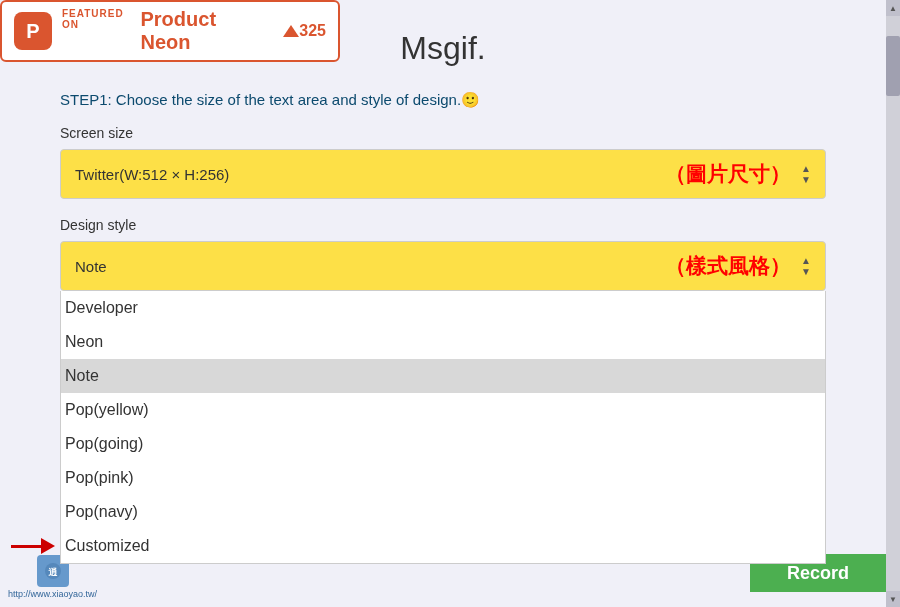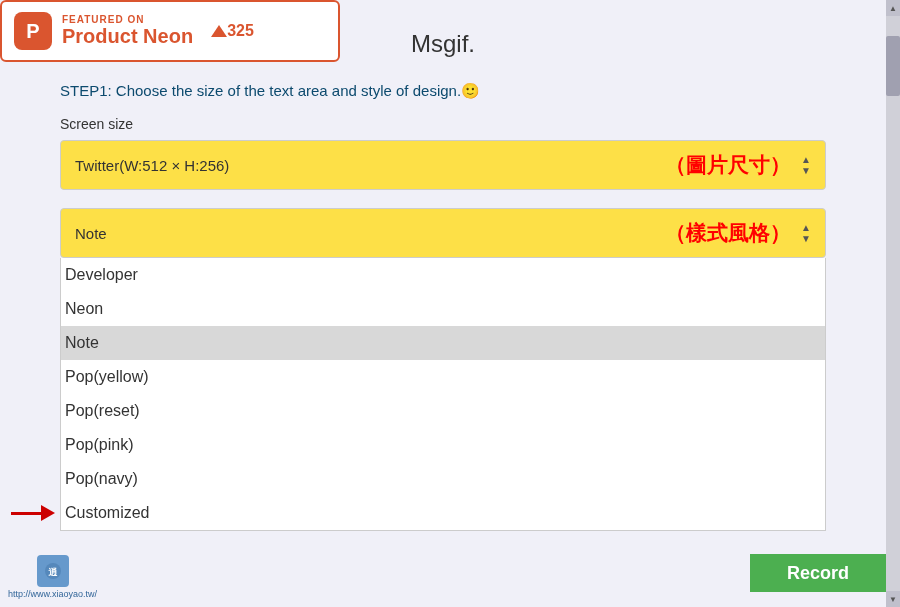--- a/index.html
+++ b/index.html
@@ -36,21 +36,20 @@
       display: flex;
       align-items: center;
       justify-content: center;
       font-weight: bold;
       color: white;
       font-size: 20px;
       flex-shrink: 0;
     }
     .ph-text-block {
       display: flex;
-      flex-direction: column;
     }
     .ph-featured-on {
       font-size: 10px;
       color: #da552f;
       font-weight: bold;
       letter-spacing: 1px;
     }
     .ph-product-hunt {
       font-size: 20px;
       font-weight: bold;
@@ -114,21 +113,21 @@
       align-items: center;
       justify-content: center;
       font-size: 8px;
       color: #555;
       cursor: pointer;
       flex-shrink: 0;
     }
 
     .page-title {
       text-align: center;
-      font-size: 24px;
+      font-size: 32px;
       font-weight: normal;
       color: #333;
       margin-bottom: 24px;
       margin-top: 10px;
     }
 
     .step-label {
       font-size: 15px;
       color: #0c4a6e;
       margin-bottom: 16px;
@@ -315,36 +314,37 @@
         <span class="select-annotation">（圖片尺寸）</span>
         <div class="select-arrows">
           <span>▲</span>
           <span>▼</span>
         </div>
       </div>
     </div>
   </div>
 
   <div>
+    <p class="field-label">Design style</p>
     <div class="select-wrapper">
       <div class="select-box">
         <span class="select-label-text">Note</span>
         <span class="select-annotation">（樣式風格）</span>
         <div class="select-arrows">
           <span>▲</span>
           <span>▼</span>
         </div>
       </div>
 
       <div class="dropdown-menu">
         <div class="dropdown-item">Developer</div>
         <div class="dropdown-item">Neon</div>
         <div class="dropdown-item selected">Note</div>
         <div class="dropdown-item">Pop(yellow)</div>
-        <div class="dropdown-item">Pop(reset)</div>
+        <div class="dropdown-item">Pop(going)</div>
         <div class="dropdown-item">Pop(pink)</div>
         <div class="dropdown-item">Pop(navy)</div>
         <div class="dropdown-item arrow-container">
           <div class="red-arrow">
             <div class="red-arrow-line"></div>
             <div class="red-arrow-head"></div>
           </div>
           Customized
         </div>
       </div>

